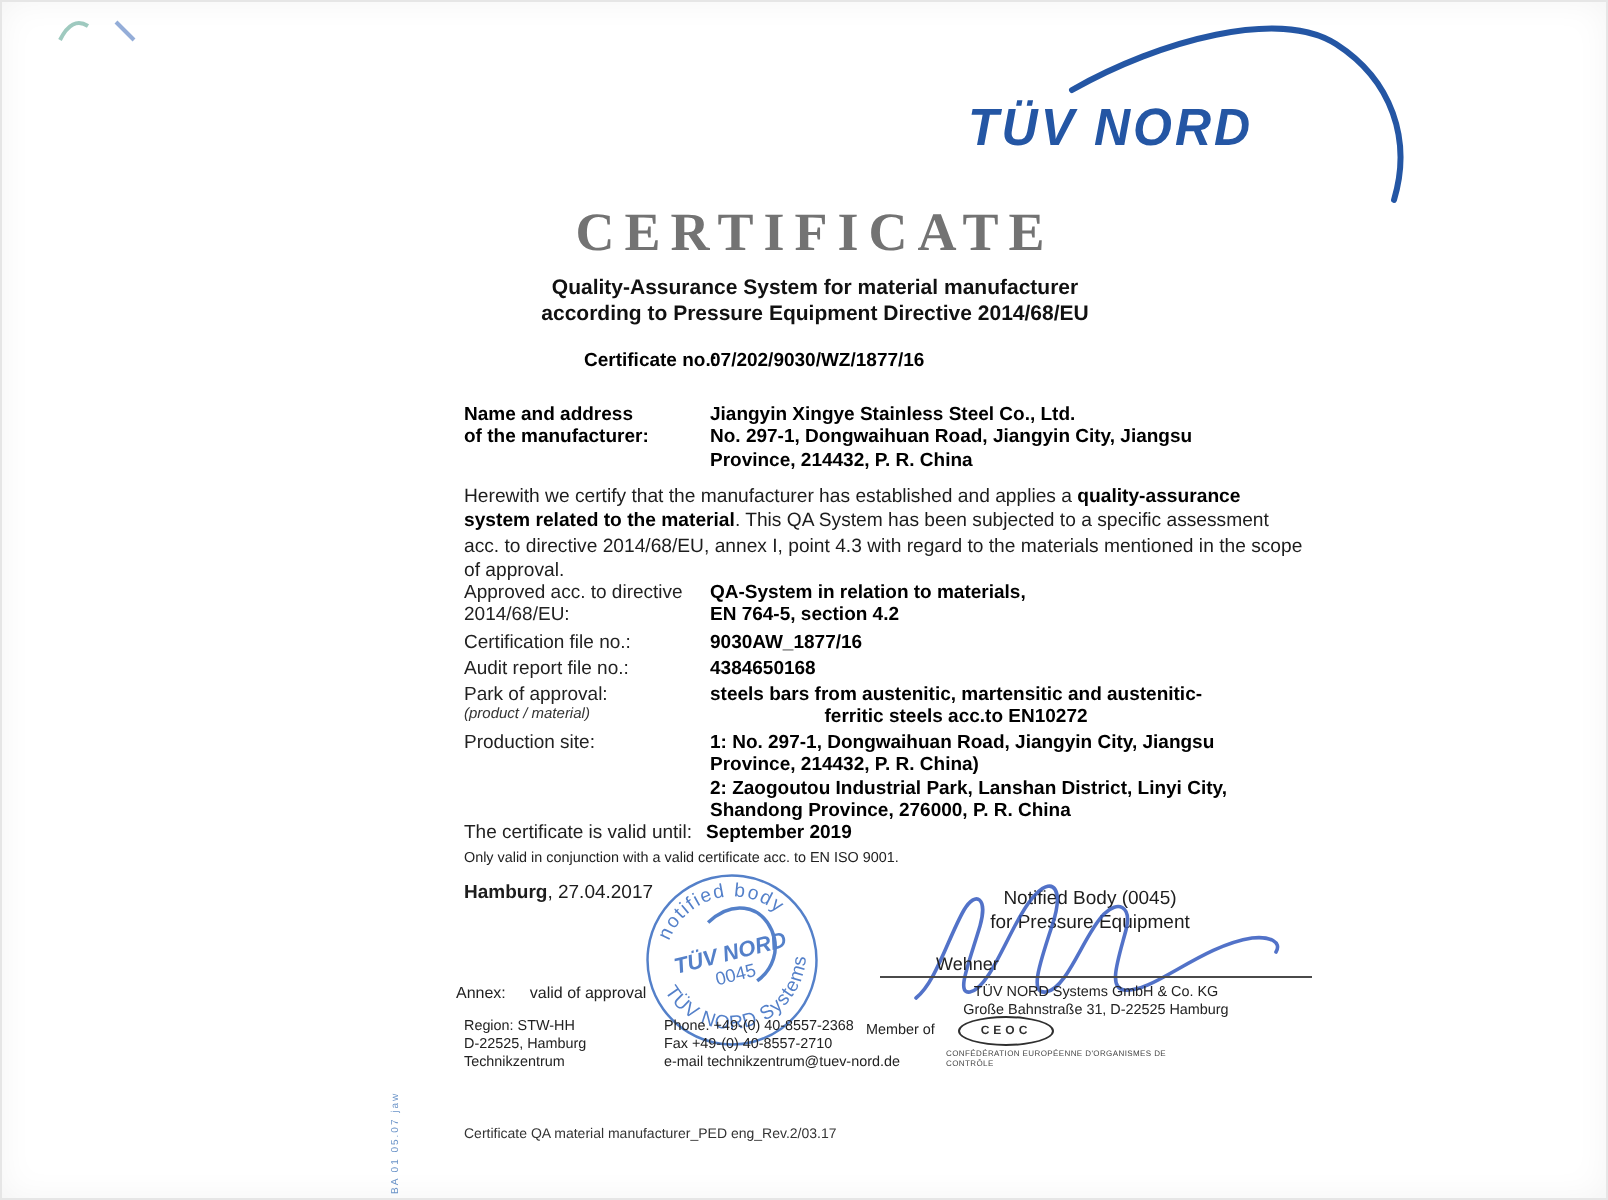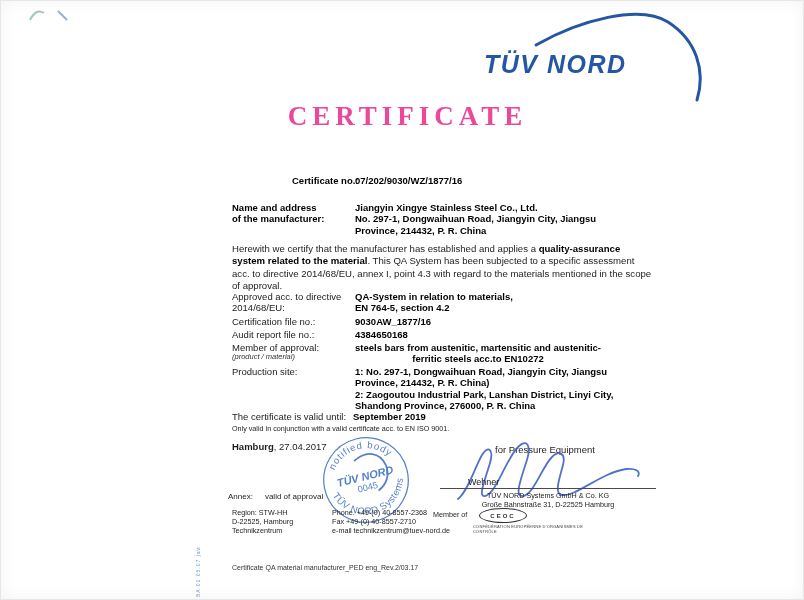--- a/index.html
+++ b/index.html
@@ -11,21 +11,21 @@
   .abs{position:absolute;}
   .lbl{font-size:9.5px;line-height:11.4px;white-space:pre-line;color:#222;}
   .val{font-size:9.5px;line-height:11.4px;white-space:pre-line;font-weight:bold;color:#000;}
   .logo-text{
     font-size:25px;font-weight:bold;font-style:italic;letter-spacing:1.5px;
     color:#2456a4;transform:scaleY(1.05);
   }
   .title-block{left:150px;top:101px;width:515px;text-align:center;}
   .cert-title{
     font-family:"Liberation Serif",serif;font-weight:bold;font-size:27px;
-    letter-spacing:5px;color:#ec4899;
+    letter-spacing:5px;color:#737373;
   }
   .cert-subtitle{font-size:10.5px;font-weight:bold;line-height:13px;color:#111;margin-top:6px;}
   .para{font-size:9.6px;line-height:12.4px;width:422px;color:#1d1d1d;}
   .para b{color:#000;}
   .sub-italic{font-size:7.5px;font-style:italic;color:#333;}
   .small-note{font-size:7.2px;color:#222;}
   .tiny{font-size:7.2px;line-height:8.8px;white-space:pre-line;color:#222;}
   .sig-line{height:1px;background:#4a4a4a;}
   .org-block{width:216px;text-align:center;font-size:7.2px;line-height:9px;color:#222;}
   .annex-row{display:flex;gap:12px;font-size:8px;color:#222;}
@@ -52,20 +52,24 @@
     <path d="M32 7 l 9 9" stroke="#5b82c4" stroke-width="2" fill="none"></path>
   </svg>
 
   <div class="abs logo-text" style="left:484px;top:50px;">TÜV NORD</div>
   <svg class="abs" style="left:520px;top:0;" width="200" height="112" viewBox="0 0 200 112">
     <path d="M 16 45 C 60 20, 120 4, 148 22 C 176 40, 186 70, 177 100" stroke="#2456a4" stroke-width="3" fill="none" stroke-linecap="round"></path>
   </svg>
 
   <div class="abs title-block">
     <div class="cert-title">CERTIFICATE</div>
+    <div class="cert-subtitle">
+      <div>Quality-Assurance System for material manufacturer</div>
+      <div>according to Pressure Equipment Directive 2014/68/EU</div>
+    </div>
   </div>
 
   <div class="abs val" style="left:292px;top:175px;">Certificate no.:</div>
   <div class="abs val" style="left:355px;top:175px;">07/202/9030/WZ/1877/16</div>
 
   <div class="abs val" style="left:232px;top:202px;">Name and address
 of the manufacturer:</div>
   <div class="abs val" style="left:355px;top:202px;">Jiangyin Xingye Stainless Steel Co., Ltd.
 No. 297-1, Dongwaihuan Road, Jiangyin City, Jiangsu
 Province, 214432, P. R. China</div>
@@ -78,21 +82,21 @@
 2014/68/EU:</div>
   <div class="abs val" style="left:355px;top:291px;">QA-System in relation to materials,
 EN 764-5, section 4.2</div>
 
   <div class="abs lbl" style="left:232px;top:316px;">Certification file no.:</div>
   <div class="abs val" style="left:355px;top:316px;">9030AW_1877/16</div>
 
   <div class="abs lbl" style="left:232px;top:329px;">Audit report file no.:</div>
   <div class="abs val" style="left:355px;top:329px;">4384650168</div>
 
-  <div class="abs lbl" style="left:232px;top:342px;">Member of approval:</div>
+  <div class="abs lbl" style="left:232px;top:342px;">Park of approval:</div>
   <div class="abs sub-italic" style="left:232px;top:352px;text-align:right;">(product / material)</div>
   <div class="abs val" style="left:355px;top:342px;text-align:center;">steels bars from austenitic, martensitic and austenitic-
 ferritic steels acc.to EN10272</div>
 
   <div class="abs lbl" style="left:232px;top:366px;">Production site:</div>
   <div class="abs val" style="left:355px;top:366px;">1: No. 297-1, Dongwaihuan Road, Jiangyin City, Jiangsu
 Province, 214432, P. R. China)
 2: Zaogoutou Industrial Park, Lanshan District, Linyi City,
 Shandong Province, 276000, P. R. China</div>
 
@@ -117,20 +121,21 @@
       </text>
       <text font-size="11" font-family="Liberation Sans, sans-serif" letter-spacing="0.5" stroke="none">
         <textPath href="#arcBottom" startOffset="50%" text-anchor="middle">TÜV NORD Systems</textPath>
       </text>
       <text x="50" y="50" text-anchor="middle" font-size="12.5" font-weight="bold" font-style="italic" font-family="Liberation Sans, sans-serif" stroke="none">TÜV NORD</text>
       <text x="50" y="62" text-anchor="middle" font-size="10.5" font-family="Liberation Sans, sans-serif" stroke="none">0045</text>
     </g>
   </svg>
 
   <div class="abs" style="left:460px;top:444px;width:170px;text-align:center;font-size:9.5px;line-height:11.5px;">
+    <div>Notified Body (0045)</div>
     <div>for Pressure Equipment</div>
   </div>
 
   <svg class="abs" style="left:430px;top:425px;" width="240" height="90" viewBox="0 0 240 90">
     <path d="M 28 74 C 38 66, 44 44, 52 30 C 58 20, 64 24, 60 38 C 54 58, 48 72, 55 71
              C 66 69, 76 34, 88 22 C 97 13, 102 20, 96 38 C 89 59, 85 72, 93 71
              C 104 69, 112 42, 122 32 C 129 25, 136 28, 133 40 C 129 55, 124 69, 132 70
              C 146 72, 170 48, 196 44 C 205 43, 211 46, 208 51" stroke="#3a5fc0" stroke-width="1.8" fill="none" stroke-linecap="round" opacity="0.88"></path>
   </svg>
 

